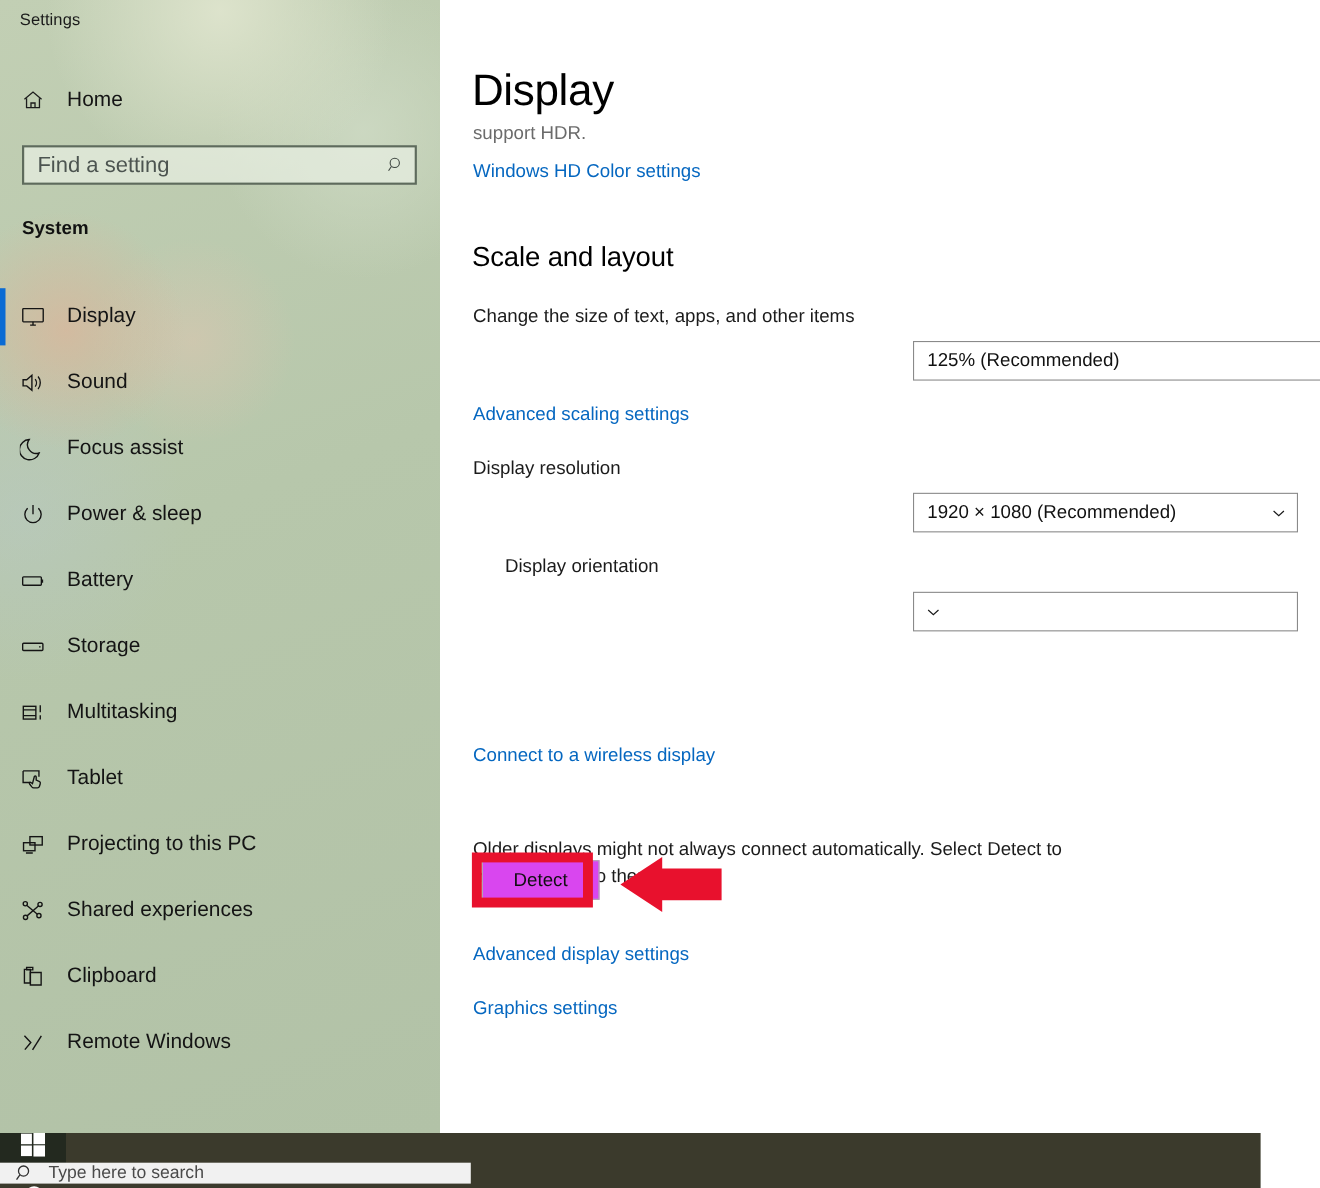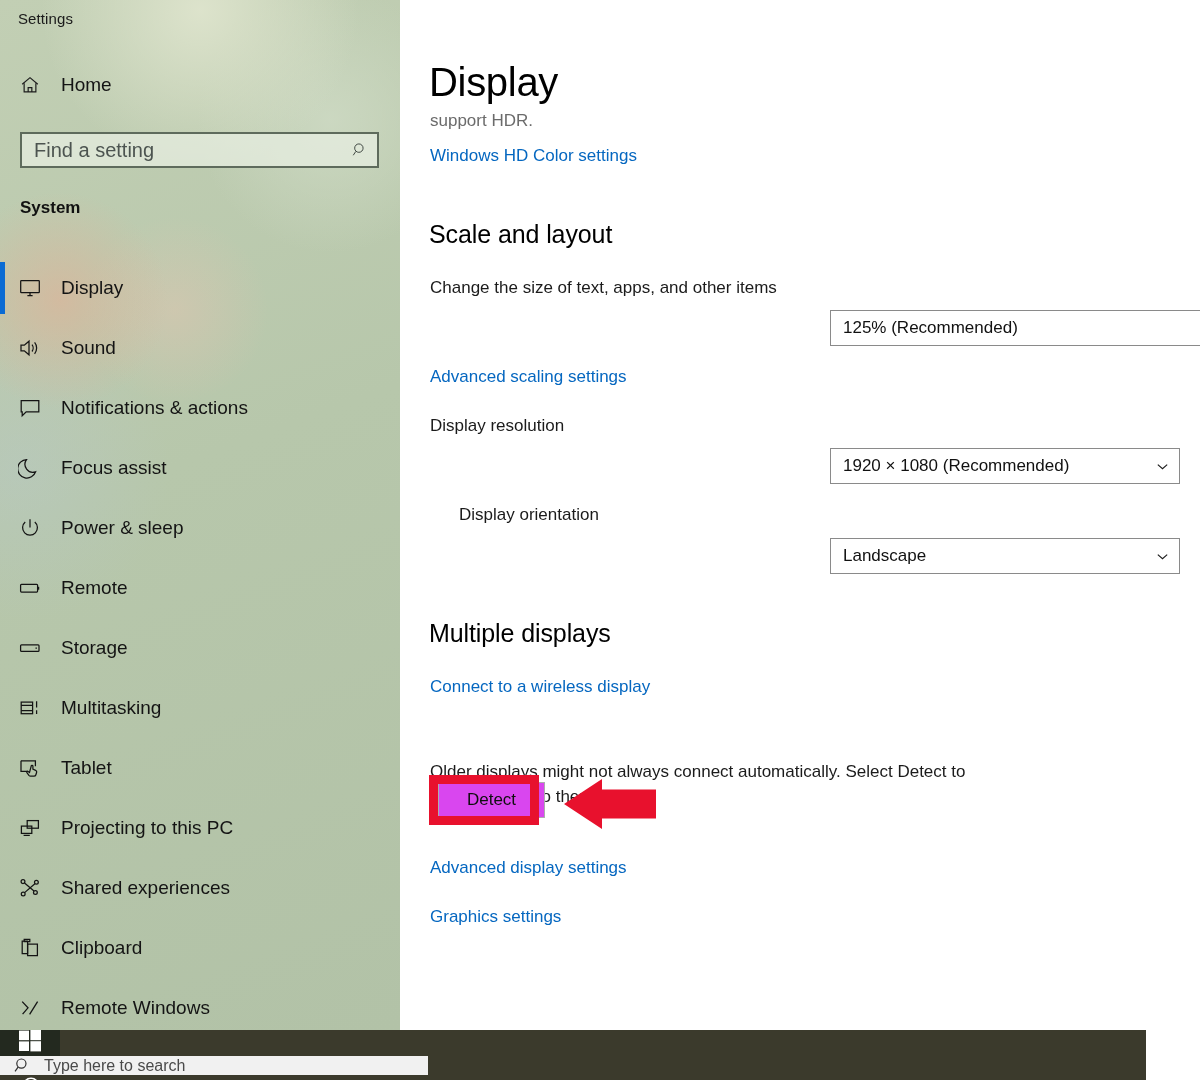--- a/index.html
+++ b/index.html
@@ -50,23 +50,23 @@
     left: 18px;
     top: 10px;
     font-size: 15px;
     color: #1a1a1a;
     letter-spacing: 0.1px;
   }
 
   .home-row {
     position: absolute;
     left: 13px;
-    top: 60px;
-    display: flex;
-    align-items: flex-end;
+    top: 80px;
+    display: flex;
+    align-items: flex-start;
     height: 36px;
   }
   .home-row .ic {
     width: 34px;
     display: flex;
     justify-content: center;
     align-items: center;
   }
   .home-row .lbl {
     margin-left: 14px;
@@ -353,28 +353,20 @@
         <span class="ic">
           <svg width="24" height="24" viewBox="0 0 24 24" fill="none" stroke="#141414" stroke-width="1.25">
             <path d="M3 9.2h3.3L11 5.2v13.6l-4.7-4H3z"></path>
             <path d="M14 8.6c1.5 1.9 1.5 5 0 6.9"></path>
             <path d="M16.6 6.3c2.7 3.1 2.7 8.3 0 11.5"></path>
           </svg>
         </span>
         <span class="lbl">Sound</span>
       </div>
 
-      <div class="nav-item">
-        <span class="ic">
-          <svg width="24" height="24" viewBox="0 0 24 24" fill="none" stroke="#141414" stroke-width="1.25">
-            <path d="M3.2 4.7h17.6v11.1H8.2l-4 4v-4H3.2z"></path>
-          </svg>
-        </span>
-        <span class="lbl">Notifications &amp; actions</span>
-      </div>
 
       <div class="nav-item">
         <span class="ic">
           <svg width="24" height="24" viewBox="0 0 24 24" fill="none" stroke="#141414" stroke-width="1.25">
             <path d="M17.6 15.8A8 8 0 0 1 8.5 3.6a9.2 9.2 0 1 0 9.1 12.2z"></path>
           </svg>
         </span>
         <span class="lbl">Focus assist</span>
       </div>
 
@@ -388,21 +380,21 @@
         <span class="lbl">Power &amp; sleep</span>
       </div>
 
       <div class="nav-item">
         <span class="ic">
           <svg width="24" height="24" viewBox="0 0 24 24" fill="none" stroke="#141414" stroke-width="1.25">
             <rect x="2.6" y="8.4" width="17" height="7.6" rx="0.9"></rect>
             <path d="M20.6 10.8v2.9"></path>
           </svg>
         </span>
-        <span class="lbl">Remote</span>
+        <span class="lbl">Battery</span>
       </div>
 
       <div class="nav-item">
         <span class="ic">
           <svg width="24" height="24" viewBox="0 0 24 24" fill="none" stroke="#141414" stroke-width="1.25">
             <rect x="2.6" y="8.8" width="18.4" height="6.6" rx="0.9"></rect>
             <path d="M17.5 12.1h1.4"></path>
           </svg>
         </span>
         <span class="lbl">Storage</span>
@@ -508,29 +500,27 @@
       <span class="chev">
         <svg width="15" height="15" viewBox="0 0 16 16" fill="none" stroke="#1b1b1b" stroke-width="1.2">
           <path d="M3 6l5 4.4L13 6"></path>
         </svg>
       </span>
     </div>
 
     <div class="abs field-label" style="left:18px; top:505px;margin-left:41px;">Display orientation</div>
 
     <div class="abs combo" style="left:430px; top:538px; width:350px;">
-      <span class="val">Landscape</span>
       <span class="chev">
         <svg width="15" height="15" viewBox="0 0 16 16" fill="none" stroke="#1b1b1b" stroke-width="1.2">
           <path d="M3 6l5 4.4L13 6"></path>
         </svg>
       </span>
     </div>
 
-    <div class="abs sec-head" style="left:29px; top:619px;">Multiple displays</div>
 
     <div class="abs link" style="left:30px; top:677px;">Connect to a wireless display</div>
 
     <div class="abs body-text" style="left:30px; top:740px; width:556px;margin-top:20px;">Older displays might not always connect automatically. Select Detect to try to connect to them.</div>
 
     <div class="abs detect-btn" style="left:38px; top:782px; width:107px; height:36px;">Detect</div>
 
     <div class="abs link" style="left:30px; top:858px;">Advanced display settings</div>
 
     <div class="abs link" style="left:30px; top:907px;">Graphics settings</div>

